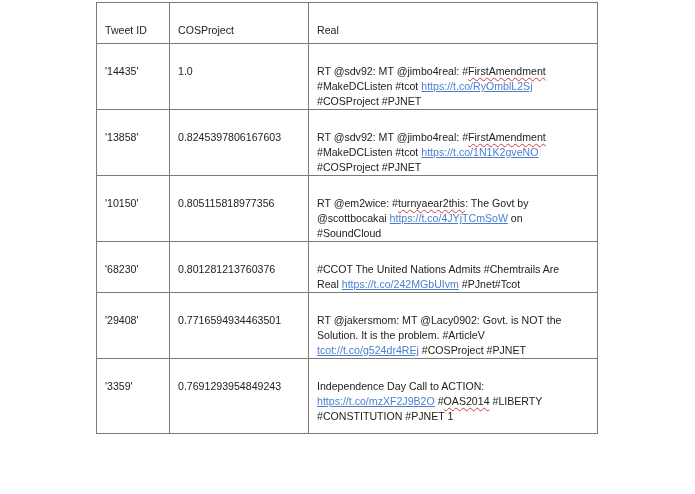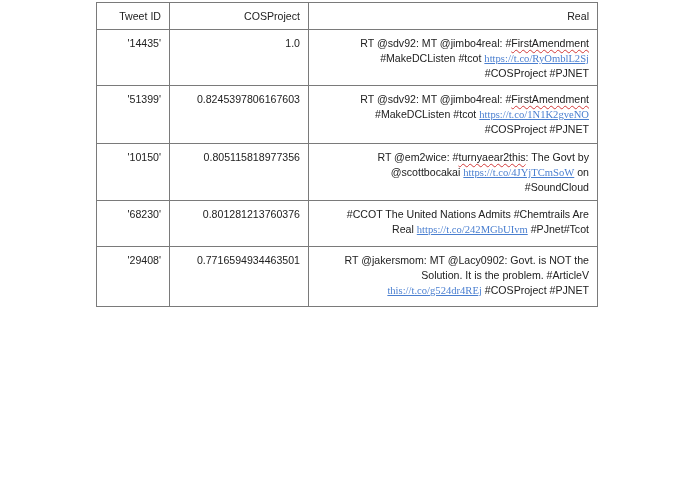--- a/index.html
+++ b/index.html
@@ -1,24 +1,24 @@
 <!DOCTYPE html>
 <html><head>
 <meta charset="utf-8">
 <style>
   html, body { margin: 0; padding: 0; background: #ffffff; }
   body { width: 695px; height: 494px; position: relative; overflow: hidden;
          font-family: "Liberation Sans", sans-serif; color: #222222; }
   table.tw { position: absolute; left: 96px; top: 2px; border-collapse: collapse;
              font-size: 10.6px; line-height: 15px; }
   table.tw td, table.tw th { border: 1.3px solid #7a7a7a; vertical-align: top;
-             text-align: right; font-weight: normal; padding: 6px 8px 0 8px; }
+             text-align: left; font-weight: normal; padding: 20px 8px 0 8px; }
   col.c1 { width: 73px; } col.c2 { width: 139px; } col.c3 { width: 289px; }
   tr.hdr th { height: 20px; }
-  .link { color: #4a7fd0; text-decoration: underline; font-family: Liberation Serif, serif; }
+  .link { color: #4a7fd0; text-decoration: underline; }
   .spell { text-decoration: underline wavy #d23a3a; text-decoration-thickness: 1px; text-underline-offset: 2px; }
 </style>
 </head>
 <body>
 
 <table class="tw">
   <colgroup>
       <col class="c1">
       <col class="c2">
       <col class="c3">
@@ -30,33 +30,38 @@
       <th>Real</th>
     </tr>
   </thead>
   <tbody id="tbody">
       <tr style="height: 56px;">
     <td>'14435'</td>
     <td>1.0</td>
     <td><span>RT @sdv92: MT @jimbo4real: #</span><span class="spell">FirstAmendment</span><br><span>#MakeDCListen #tcot </span><span class="link">https://t.co/RyOmblL2Sj</span><br><span>#COSProject #PJNET</span></td>
   </tr>
       <tr style="height: 58px;">
-    <td>'51399'</td>
+    <td>'13858'</td>
     <td>0.8245397806167603</td>
     <td><span>RT @sdv92: MT @jimbo4real: #</span><span class="spell">FirstAmendment</span><br><span>#MakeDCListen #tcot </span><span class="link">https://t.co/1N1K2gveNO</span><br><span>#COSProject #PJNET</span></td>
   </tr>
       <tr style="height: 57px;">
     <td>'10150'</td>
     <td>0.805115818977356</td>
     <td><span>RT @em2wice: #</span><span class="spell">turnyaear2this</span><span>: The Govt by</span><br><span>@scottbocakai </span><span class="link">https://t.co/4JYjTCmSoW</span><span> on</span><br><span>#SoundCloud</span></td>
   </tr>
       <tr style="height: 46px;">
     <td>'68230'</td>
     <td>0.801281213760376</td>
     <td><span>#CCOT The United Nations Admits #Chemtrails Are</span><br><span>Real </span><span class="link">https://t.co/242MGbUIvm</span><span> #PJnet#Tcot</span></td>
   </tr>
       <tr style="height: 60px;">
     <td>'29408'</td>
     <td>0.7716594934463501</td>
-    <td><span>RT @jakersmom: MT @Lacy0902: Govt. is NOT the</span><br><span>Solution. It is the problem. #ArticleV</span><br><span class="link">this://t.co/g524dr4REj</span><span> #COSProject #PJNET</span></td>
+    <td><span>RT @jakersmom: MT @Lacy0902: Govt. is NOT the</span><br><span>Solution. It is the problem. #ArticleV</span><br><span class="link">tcot://t.co/g524dr4REj</span><span> #COSProject #PJNET</span></td>
+  </tr>
+      <tr style="height: 75px;">
+    <td>'3359'</td>
+    <td>0.7691293954849243</td>
+    <td><span>Independence Day Call to ACTION:</span><br><span class="link">https://t.co/mzXF2J9B2O</span><span> #</span><span class="spell">OAS2014</span><span> #LIBERTY</span><br><span>#CONSTITUTION #PJNET 1</span></td>
   </tr>
     </tbody>
 </table>
 
 </body></html>

